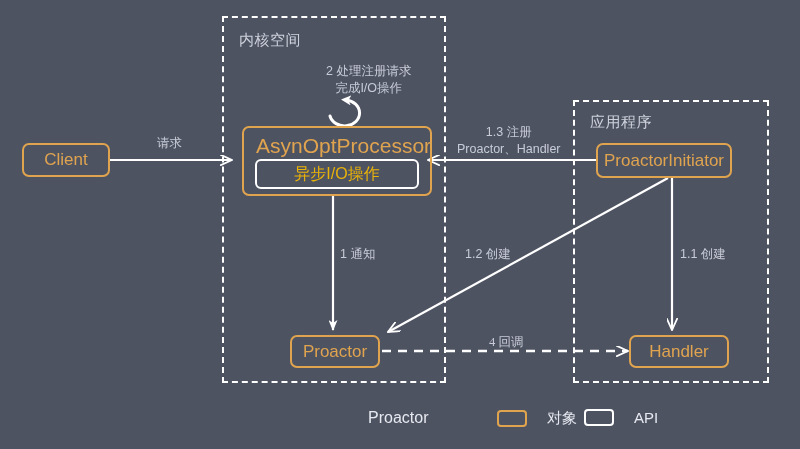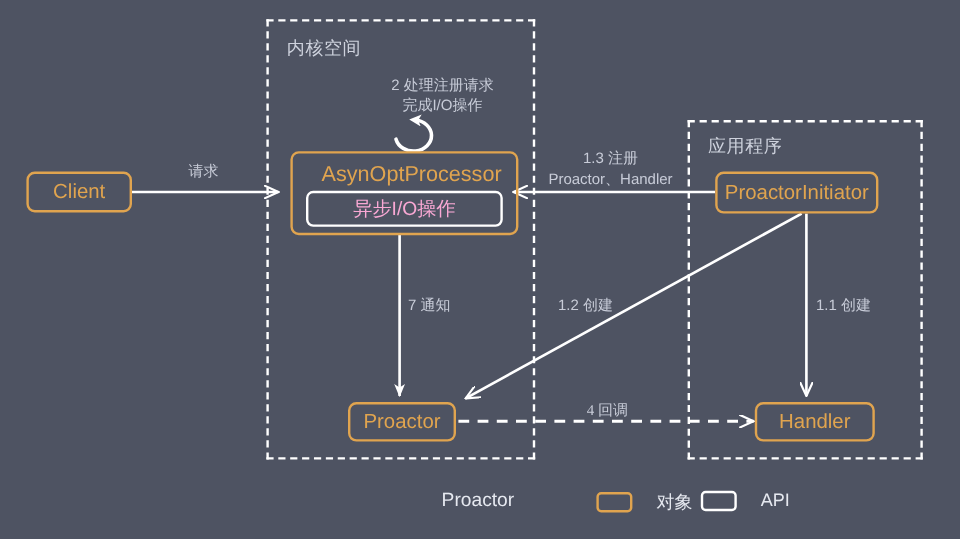--- a/index.html
+++ b/index.html
@@ -49,31 +49,31 @@
     border-radius: 7px;
     color: #e0a44f;
     font-size: 17px;
     display: flex;
     align-items: center;
     justify-content: center;
     white-space: nowrap;
     background: transparent;
   }
   .obj-box.big {
-    font-size: 18px;
+    font-size: 21px;
     padding-left: 12px;
   }
 
   
   .api-box {
     position: absolute;
     box-sizing: border-box;
     border: 2px solid #ffffff;
     border-radius: 6px;
-    color: #f9a8d4;
+    color: #eab308;
     font-size: 16px;
     display: flex;
     align-items: center;
     justify-content: center;
     white-space: nowrap;
   }
 
   
   .edge-label {
     position: absolute;
@@ -188,21 +188,21 @@
   <div class="edge-label" style="left:281px; top:63px; text-align:center;margin-left:45px;">
     <div>2 处理注册请求</div>
     <div>完成I/O操作</div>
   </div>
 
   <div class="edge-label" style="left:457px; top:124px; text-align:center;">
     <div>1.3 注册</div>
     <div>Proactor、Handler</div>
   </div>
 
-  <div class="edge-label" style="left:340px; top:246px;">7 通知</div>
+  <div class="edge-label" style="left:340px; top:246px;">1 通知</div>
 
   <div class="edge-label" style="left:465px; top:246px;">1.2 创建</div>
 
   <div class="edge-label" style="left:680px; top:246px;">1.1 创建</div>
 
   <div class="edge-label" style="left:489px; top:334px;font-family:Liberation Serif, serif;">4 回调</div>
 
   <div class="legend-title" style="left:368px; top:409px;">Proactor</div>
 
   <div class="legend" style="left:497px; top:409px;">

